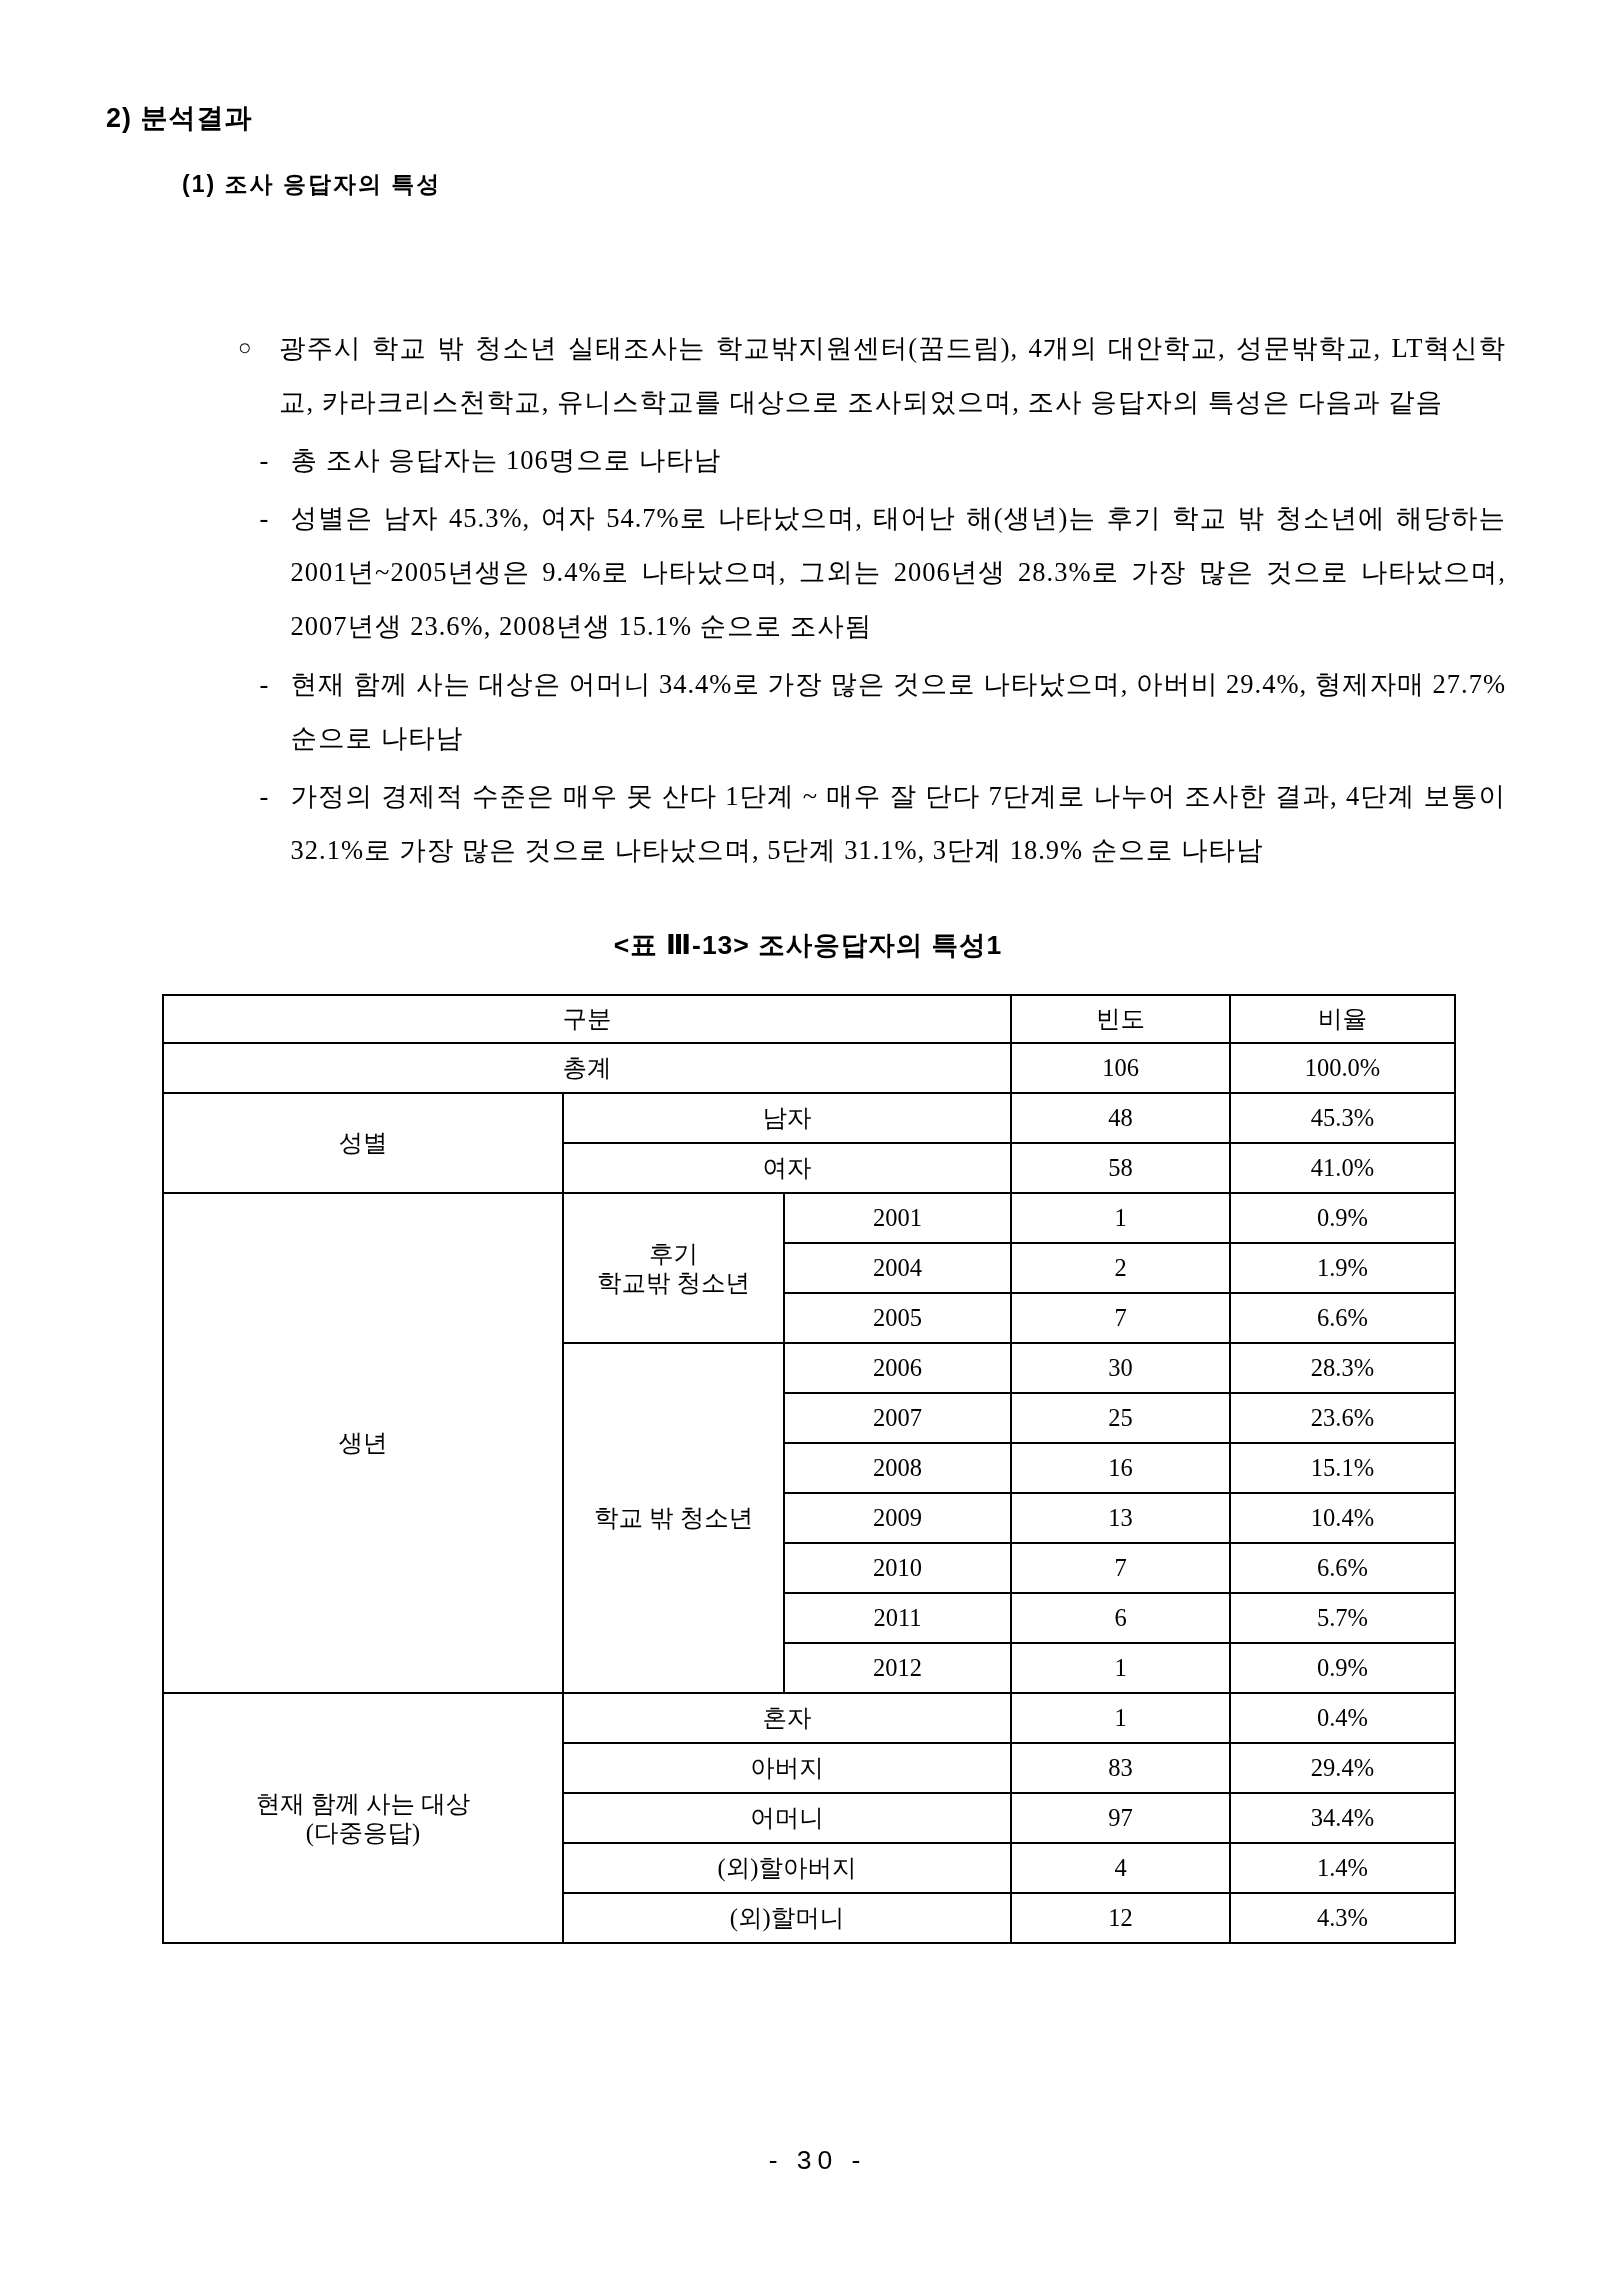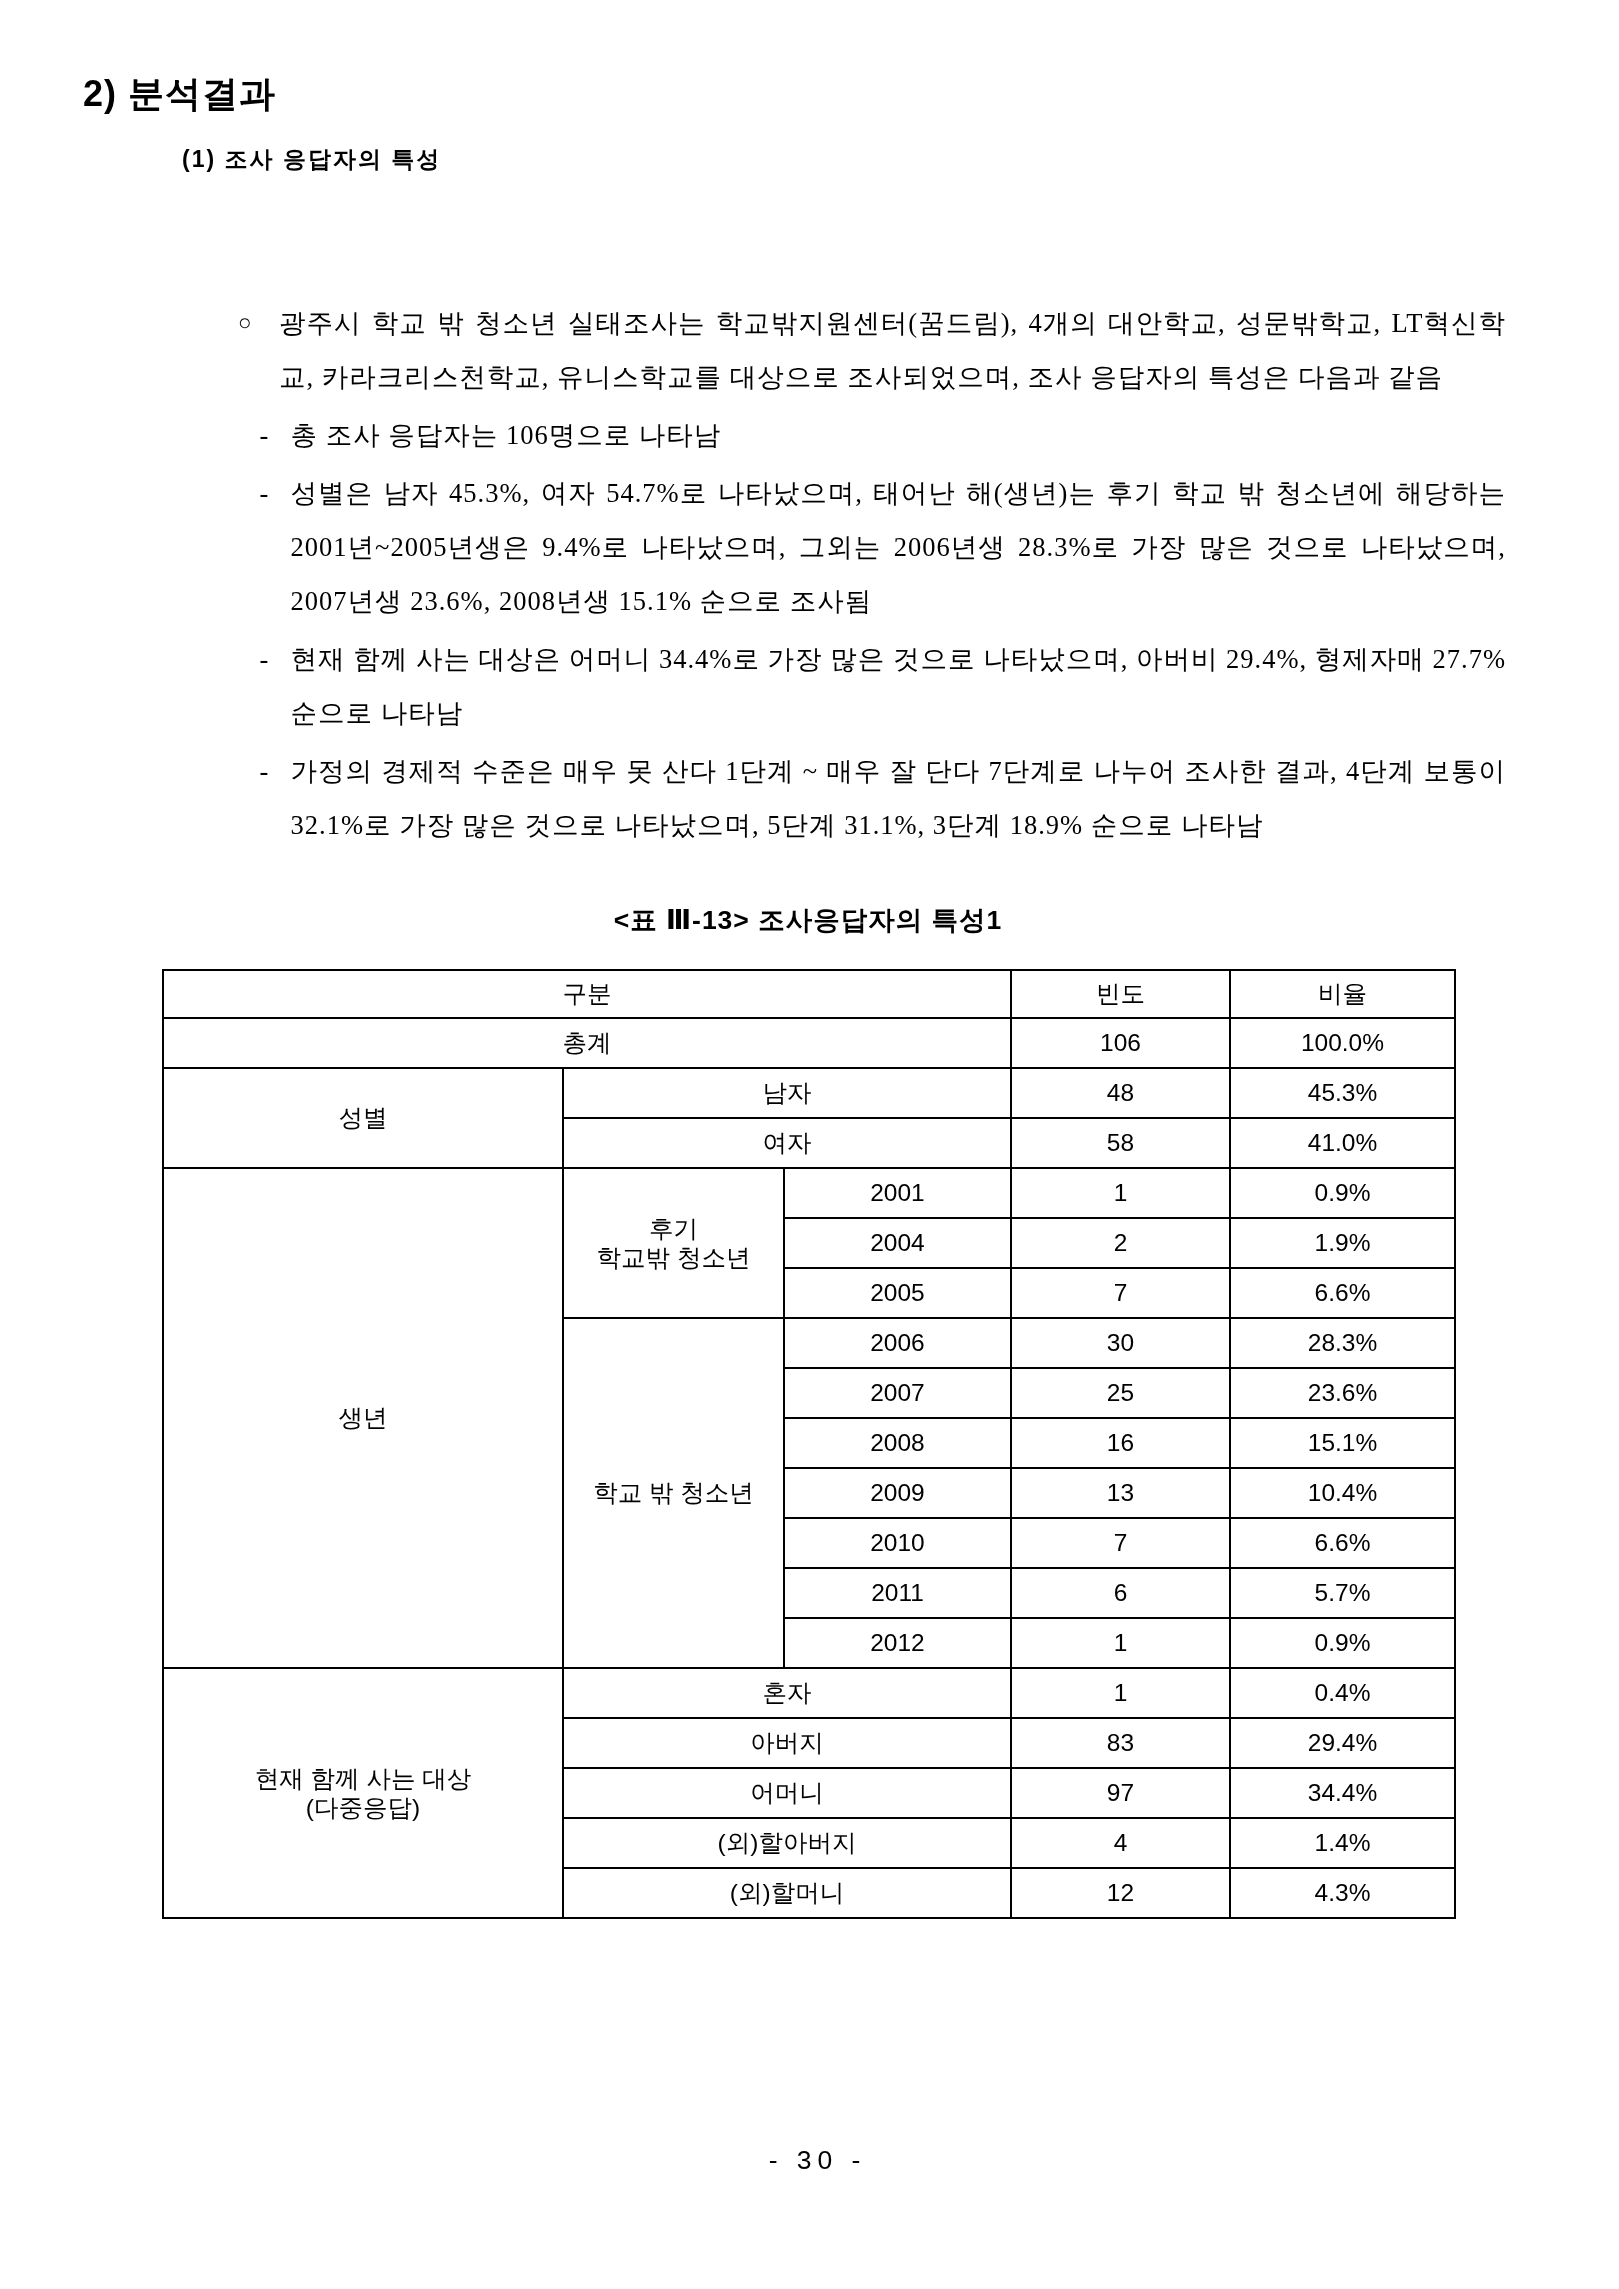--- a/index.html
+++ b/index.html
@@ -6,24 +6,24 @@
   html,body { background:#ffffff; }
   .page {
     position:relative;
     width:1619px; height:2290px;
     background:#ffffff;
     color:#000;
     font-family:"Liberation Serif","DejaVu Serif",serif;
     overflow:hidden;
   }
   .h1 {
-    padding-top:73px;
-    margin-left:83px;
-    font-family:"Liberation Sans","DejaVu Sans",sans-serif;
-    font-weight:bold; font-size:36px; line-height:41px;
+    padding-top:98px;
+    margin-left:106px;
+    font-family:"Liberation Sans","DejaVu Sans",sans-serif;
+    font-weight:bold; font-size:27px; line-height:41px;
     letter-spacing:1px;
   }
   .h2 {
     margin:27.4px 0 0 182px;
     font-family:"Liberation Sans","DejaVu Sans",sans-serif;
     font-weight:bold; font-size:23px; line-height:37px;
     letter-spacing:2px;
   }
   .bullets {
     margin:118px 113px 0 238px;
@@ -39,21 +39,21 @@
     margin:51px 0 16px 162px; width:1292px;
     text-align:center;
     font-family:"Liberation Sans","DejaVu Sans",sans-serif;
     font-weight:bold; font-size:26.5px; line-height:35px;
     letter-spacing:1px;
   }
   table.stats {
     margin:31px 0 0 162px; width:1292px;
     border-collapse:collapse; table-layout:fixed;
     border:2px solid #6d28d9;
-    font-family:Liberation Sans, sans-serif;
+    font-family:Liberation Serif, serif;
     font-size:24.5px;
   }
   table.stats td {
     border:2px solid #000;
     text-align:center; vertical-align:middle;
     height:50px; padding:0 3.9px;
     line-height:29px;
   }
   table.stats tr.header-row td { height:48px; }
   .multiline { white-space:pre-line; line-height:32px;margin-top:33px; }

